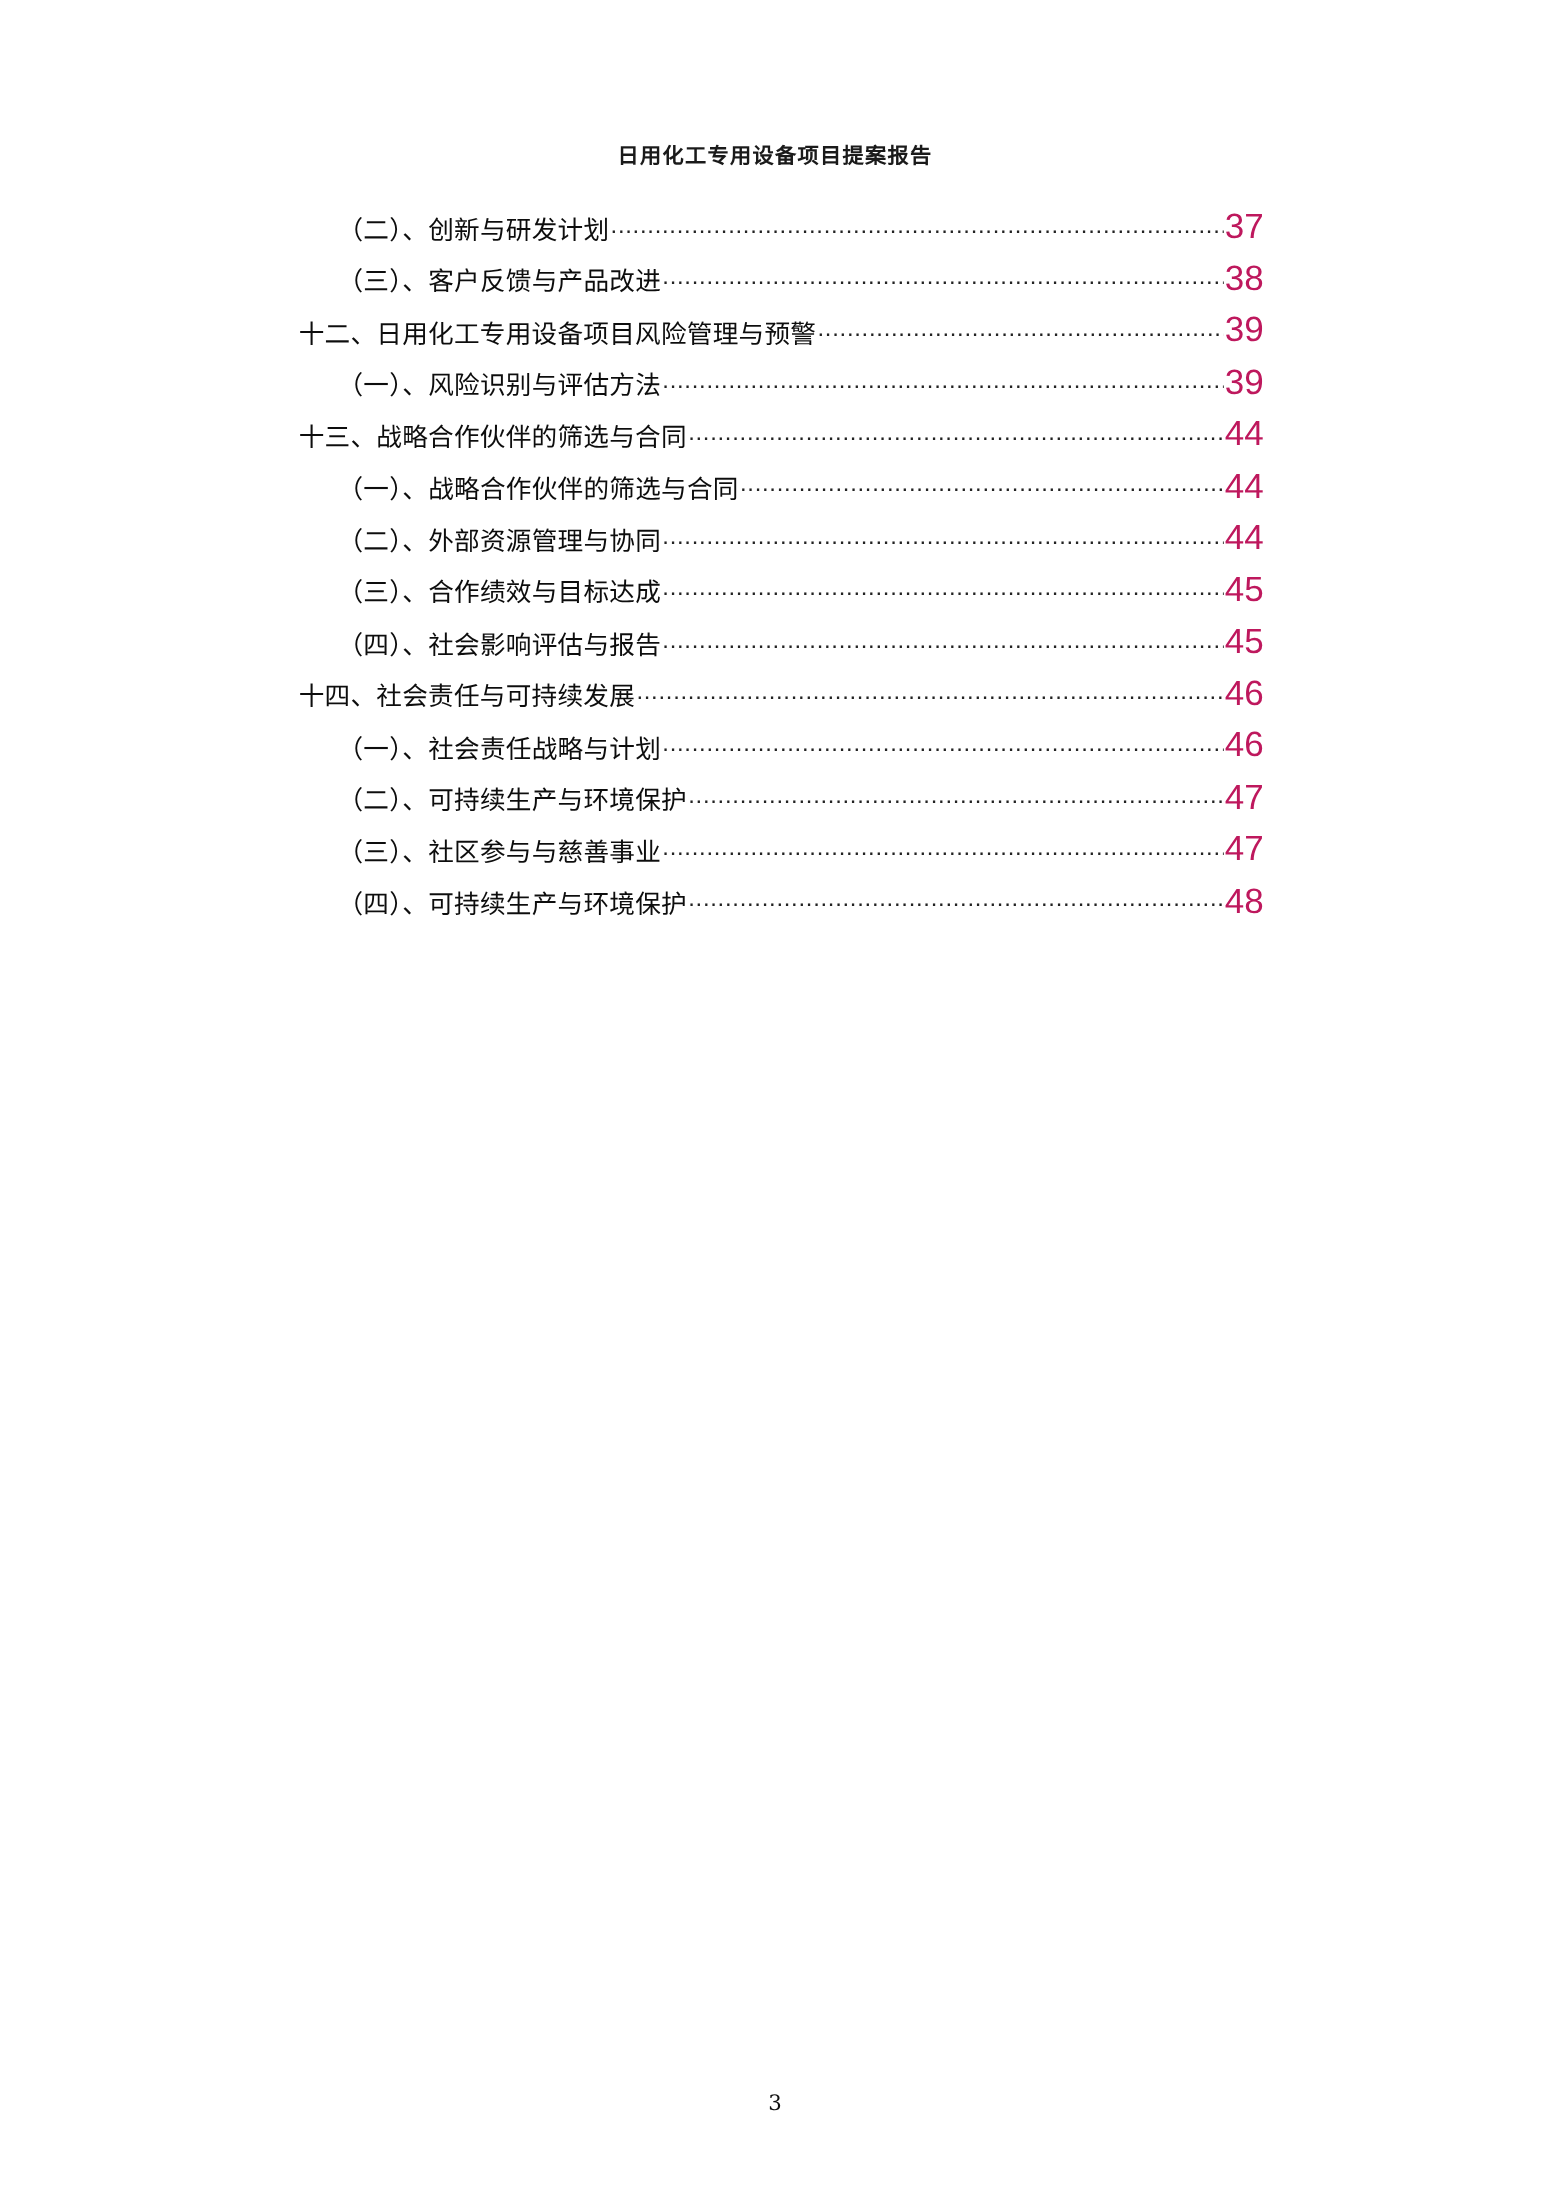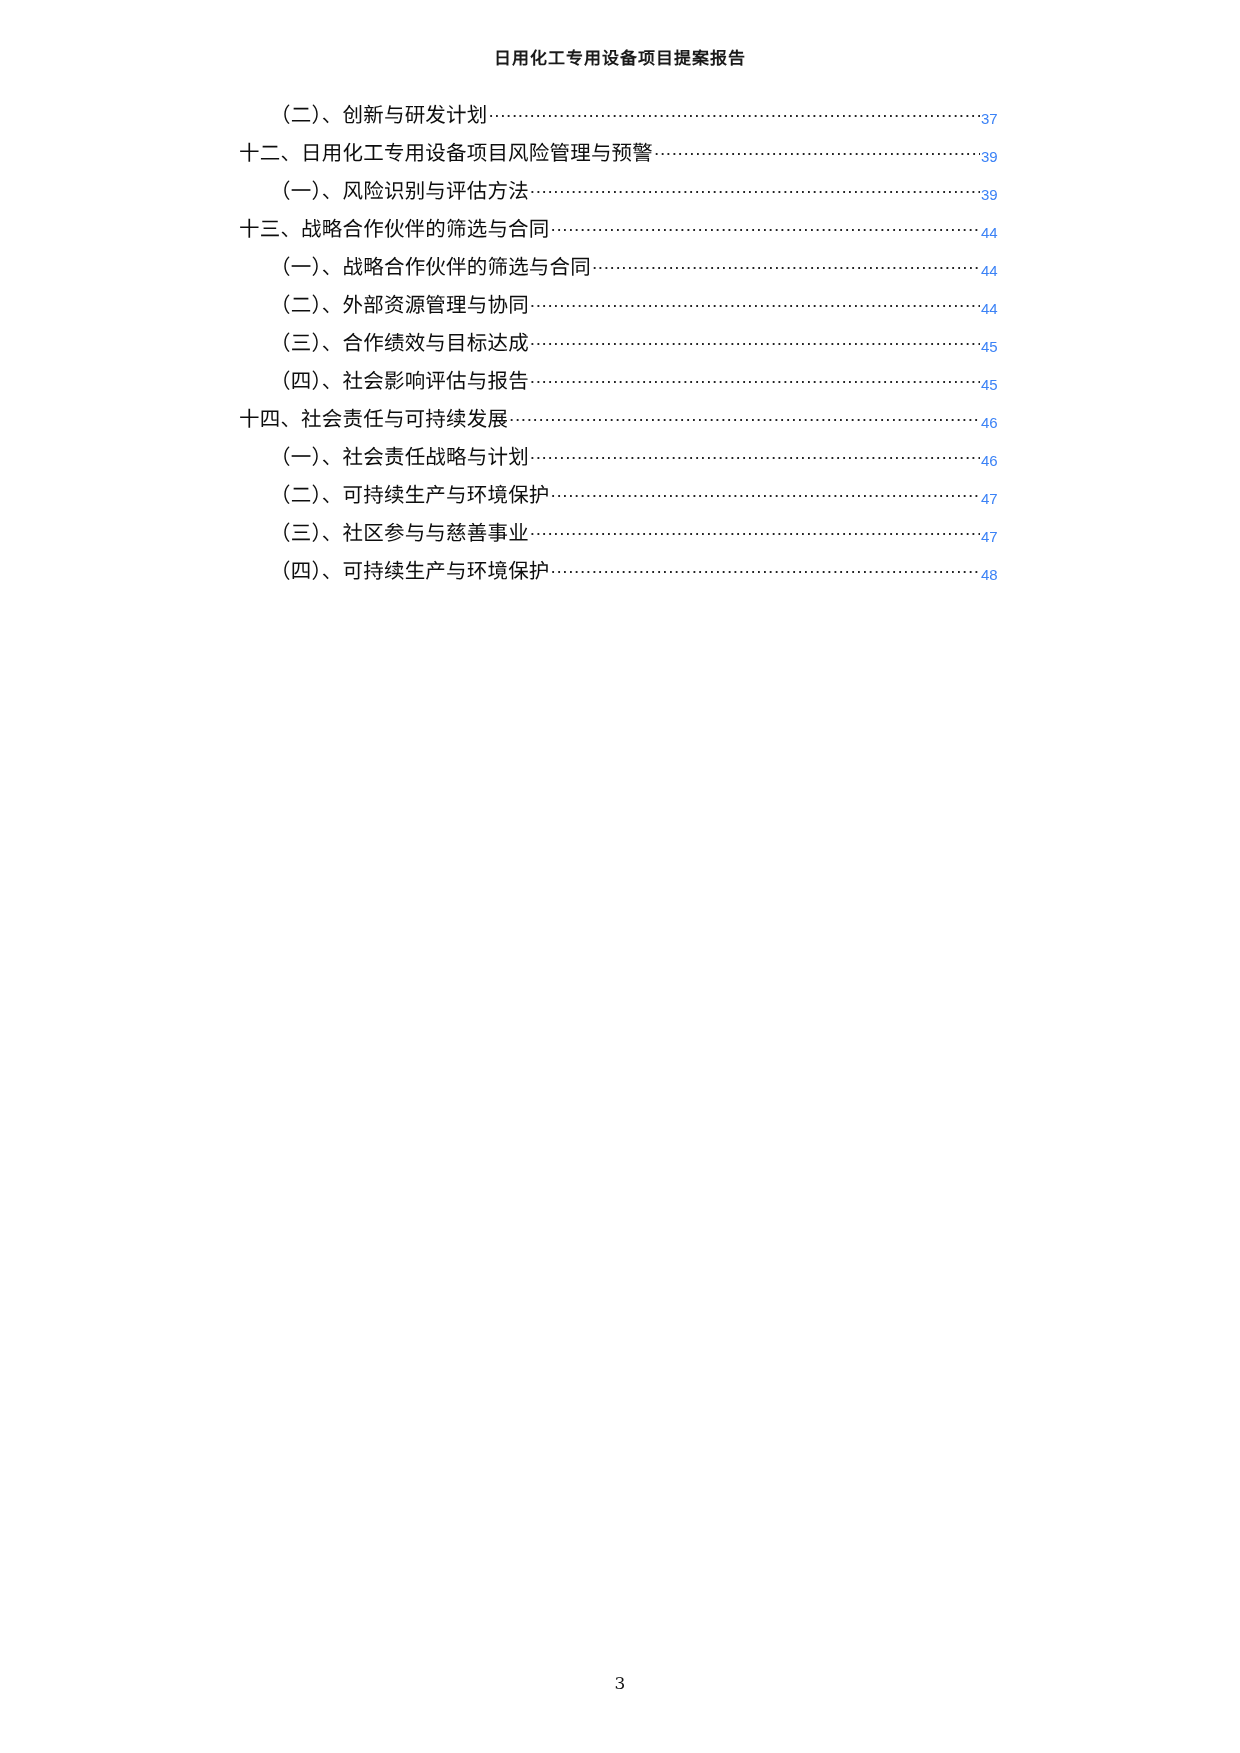--- a/index.html
+++ b/index.html
@@ -19,21 +19,21 @@
     height: 1753px;
     box-sizing: border-box;
     padding: 0;
     position: relative;
   }
   .header {
     text-align: center;
     font-family: "DejaVu Serif", serif;
     font-size: 17px;
     letter-spacing: 1px;
-    padding-top: 44px;
+    padding-top: 110px;
     font-weight: 600;
     color: #1a1a1a;
   }
   .toc {
     margin: 0 auto;
     width: 782px;
     padding-top: 32px;
   }
   .toc-row {
     display: flex;
@@ -59,22 +59,22 @@
     content: "............................................................................................................................................................................................................";
     display: block;
     font-size: 19px;
     letter-spacing: 0.6px;
     color: #222;
     line-height: 1;
     white-space: nowrap;
   }
   .toc-row .page-num {
     flex: 0 0 auto;
-    font-size: 15px;
-    color: #3b82f6;
+    font-size: 28px;
+    color: #be185d;
     text-align: left;
     min-width: 30px;
   }
   .lvl-1 {
     margin-left: 10px;
   }
   .lvl-2 {
     margin-left: 41px;
   }
   .footer {
@@ -93,20 +93,25 @@
 
 <div class="page">
 
   <div class="header">日用化工专用设备项目提案报告</div>
 
   <div class="toc">
       <div class="toc-row lvl-2">
         <span class="label">（二）、创新与研发计划</span>
         <span class="dots"></span>
         <span class="page-num">37</span>
+      </div>
+      <div class="toc-row lvl-2">
+        <span class="label">（三）、客户反馈与产品改进</span>
+        <span class="dots"></span>
+        <span class="page-num">38</span>
       </div>
       <div class="toc-row lvl-1">
         <span class="label">十二、日用化工专用设备项目风险管理与预警</span>
         <span class="dots"></span>
         <span class="page-num">39</span>
       </div>
       <div class="toc-row lvl-2">
         <span class="label">（一）、风险识别与评估方法</span>
         <span class="dots"></span>
         <span class="page-num">39</span>

